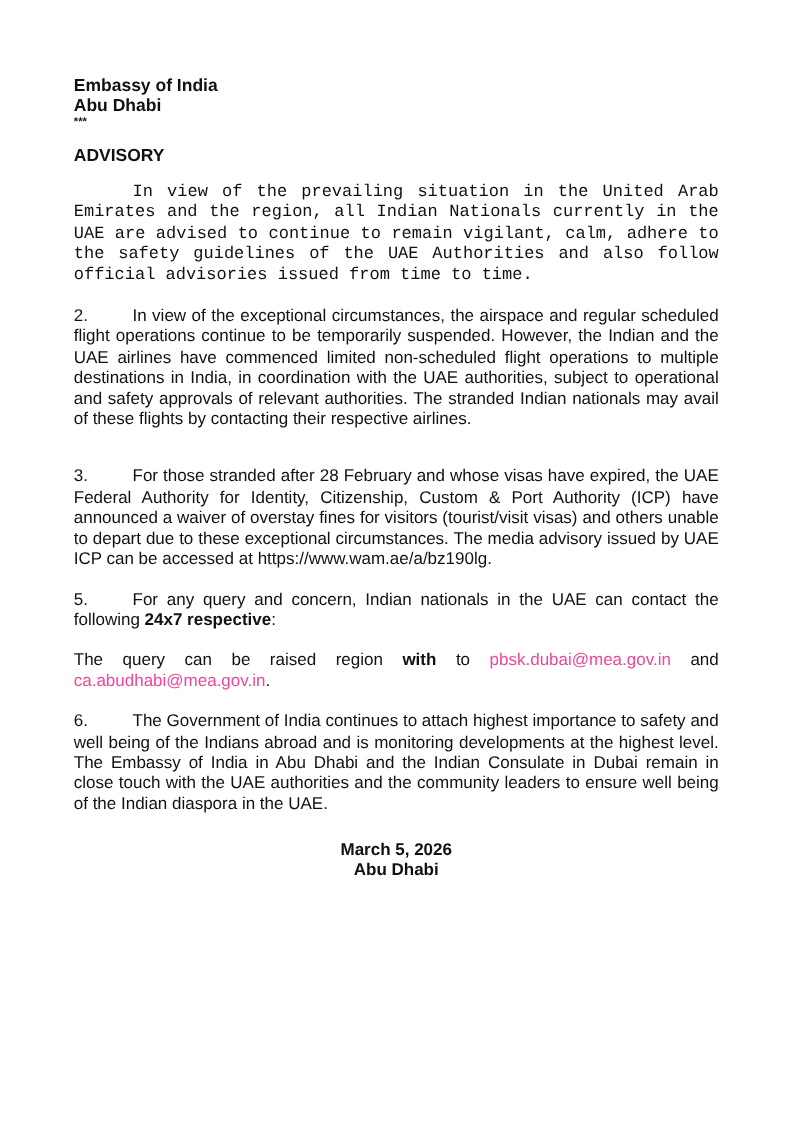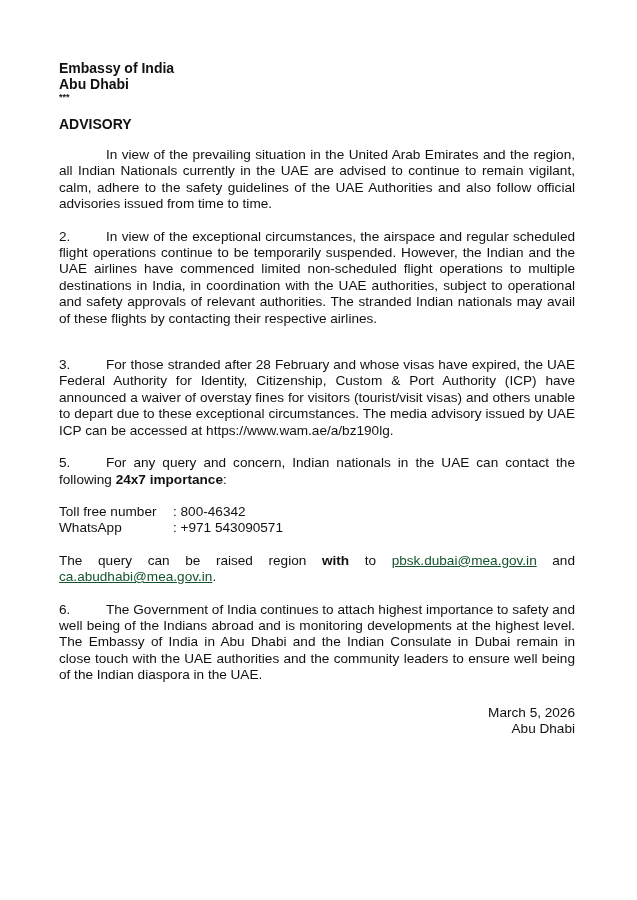--- a/index.html
+++ b/index.html
@@ -38,44 +38,44 @@
       margin-top: 14px;
       font-size: 14px;
     }
     p {
       margin: 0;
       text-align: justify;
     }
     .p-intro {
       margin-top: 15px;
       text-indent: 47px;
+      font-family: Liberation Mono, monospace;
     }
     .num {
       display: inline-block;
       width: 47px;
     }
     .p2 { margin-top: 16px; }
     .p3 { margin-top: 30px; }
     .p4 { margin-top: 16px; }
     .p5 { margin-top: 16px; }
     .helplines { margin-top: 16px; }
     .hl-row { display: flex; }
     .hl-label { width: 114px; }
     .email-para { margin-top: 16px; }
     .p6 { margin-top: 16px; }
     .p7 { margin-top: 16px; }
     a {
-      color: #14532d;
-      text-decoration: underline;
+      color: #ec4899;
     }
     b { font-weight: bold; }
     .signoff {
       margin-top: 21px;
-      text-align: right;
-      font-weight: normal;
+      text-align: center;
+      font-weight: bold;
       line-height: 16px;
     }
   </style>
 </head>
 <body>
 
 <div class="page">
   <div class="header">
     <div>Embassy of India</div>
     <div>Abu Dhabi</div>
@@ -83,32 +83,22 @@
     <div class="title">ADVISORY</div>
   </div>
 
   <p class="p-intro">In view of the prevailing situation in the United Arab Emirates and the region, all Indian Nationals currently in the UAE are advised to continue to remain vigilant, calm, adhere to the safety guidelines of the UAE Authorities and also follow official advisories issued from time to time.</p>
 
   <p class="p2"><span class="num">2.</span><span>In view of the exceptional circumstances, the airspace and regular scheduled flight operations continue to be temporarily suspended. However, the Indian and the UAE airlines have commenced limited non-scheduled flight operations to multiple destinations in India, in coordination with the UAE authorities, subject to operational and safety approvals of relevant authorities. The stranded Indian nationals may avail of these flights by contacting their respective airlines.</span></p>
 
   <p class="p3"><span class="num">3.</span><span>For those stranded after 28 February and whose visas have expired, the UAE Federal Authority for Identity, Citizenship, Custom &amp; Port Authority (ICP) have announced a waiver of overstay fines for visitors (tourist/visit visas) and others unable to depart due to these exceptional circumstances. The media advisory issued by UAE ICP can be accessed at https://www.wam.ae/a/bz190lg.</span></p>
 
 
-  <p class="p5"><span class="num">5.</span><span>For any query and concern, Indian nationals in the UAE can contact the following </span><b>24x7 importance</b><span>:</span></p>
+  <p class="p5"><span class="num">5.</span><span>For any query and concern, Indian nationals in the UAE can contact the following </span><b>24x7 respective</b><span>:</span></p>
 
-  <div class="helplines">
-    <div class="hl-row">
-      <span class="hl-label">Toll free number</span>
-      <span>: 800-46342</span>
-    </div>
-    <div class="hl-row">
-      <span class="hl-label">WhatsApp</span>
-      <span>: +971 543090571</span>
-    </div>
-  </div>
 
   <p class="email-para"><span>The query can be raised region </span><b>with</b><span> to </span><a>pbsk.dubai@mea.gov.in</a><span> and </span><a>ca.abudhabi@mea.gov.in</a><span>.</span></p>
 
   <p class="p6"><span class="num">6.</span><span>The Government of India continues to attach highest importance to safety and well being of the Indians abroad and is monitoring developments at the highest level. The Embassy of India in Abu Dhabi and the Indian Consulate in Dubai remain in close touch with the UAE authorities and the community leaders to ensure well being of the Indian diaspora in the UAE.</span></p>
 
 
   <div class="signoff">
     <div>March 5, 2026</div>
     <div>Abu Dhabi</div>
   </div>

